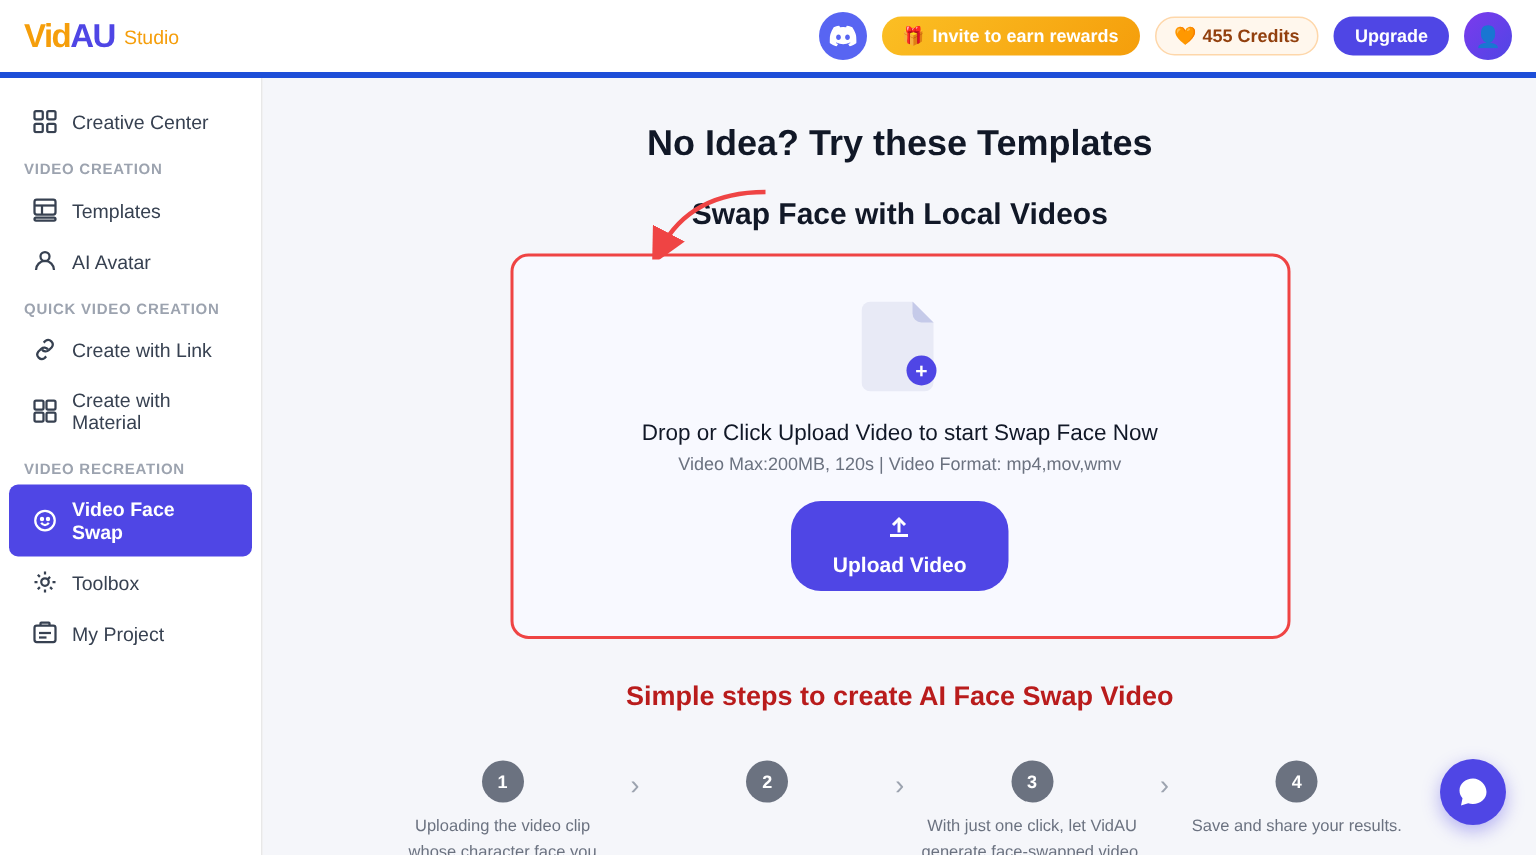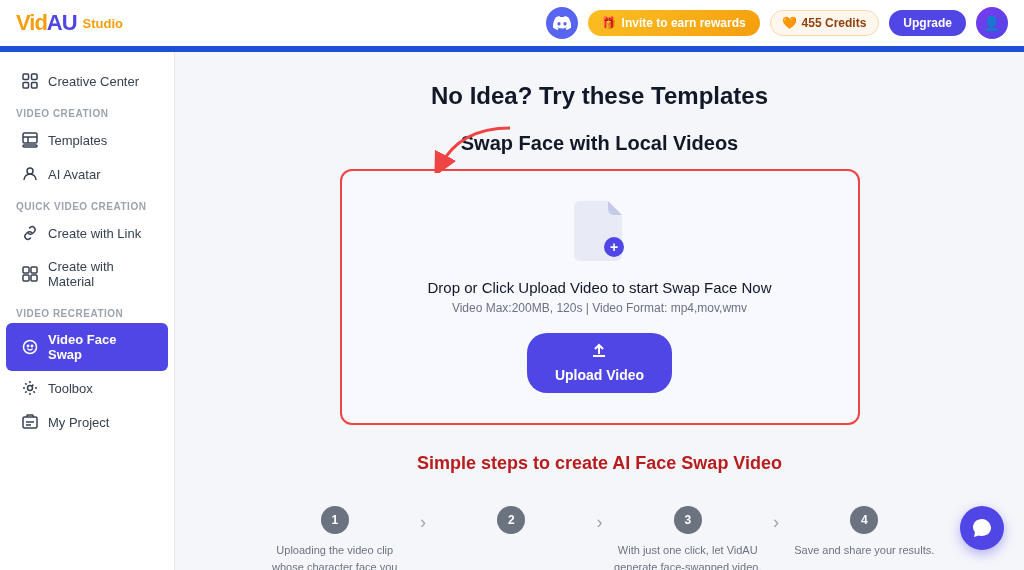--- a/index.html
+++ b/index.html
@@ -2,21 +2,21 @@
 <html><head>
   <meta charset="utf-8">
   <style>
     * { box-sizing: border-box; margin: 0; padding: 0; }
     body { font-family: -apple-system, BlinkMacSystemFont, 'Segoe UI', sans-serif; background: #f5f6fa; display: flex; flex-direction: column; height: 570px; overflow: hidden; }
 
     
     .header {
       height: 52px;
       background: #fff;
-      border-bottom: 6px solid #1d4ed8;
+      border-bottom: 4px solid #1d4ed8;
       display: flex;
       align-items: center;
       justify-content: space-between;
       padding: 16px 16px;
       flex-shrink: 0;
     }
     .logo-area {
       display: flex;
       align-items: center;
       gap: 6px;
@@ -24,21 +24,21 @@
     .logo-text {
       font-size: 22px;
       font-weight: 800;
       color: #4f46e5;
       letter-spacing: -1px;
     }
     .logo-text span { color: #f59e0b; }
     .studio-label {
       font-size: 13px;
       color: #f59e0b;
-      font-weight: 700;
+      font-weight: 400;
     }
     .header-right {
       display: flex;
       align-items: center;
       gap: 10px;
     }
     .discord-btn {
       width: 32px; height: 32px;
       background: #5865f2;
       border-radius: 50%;

